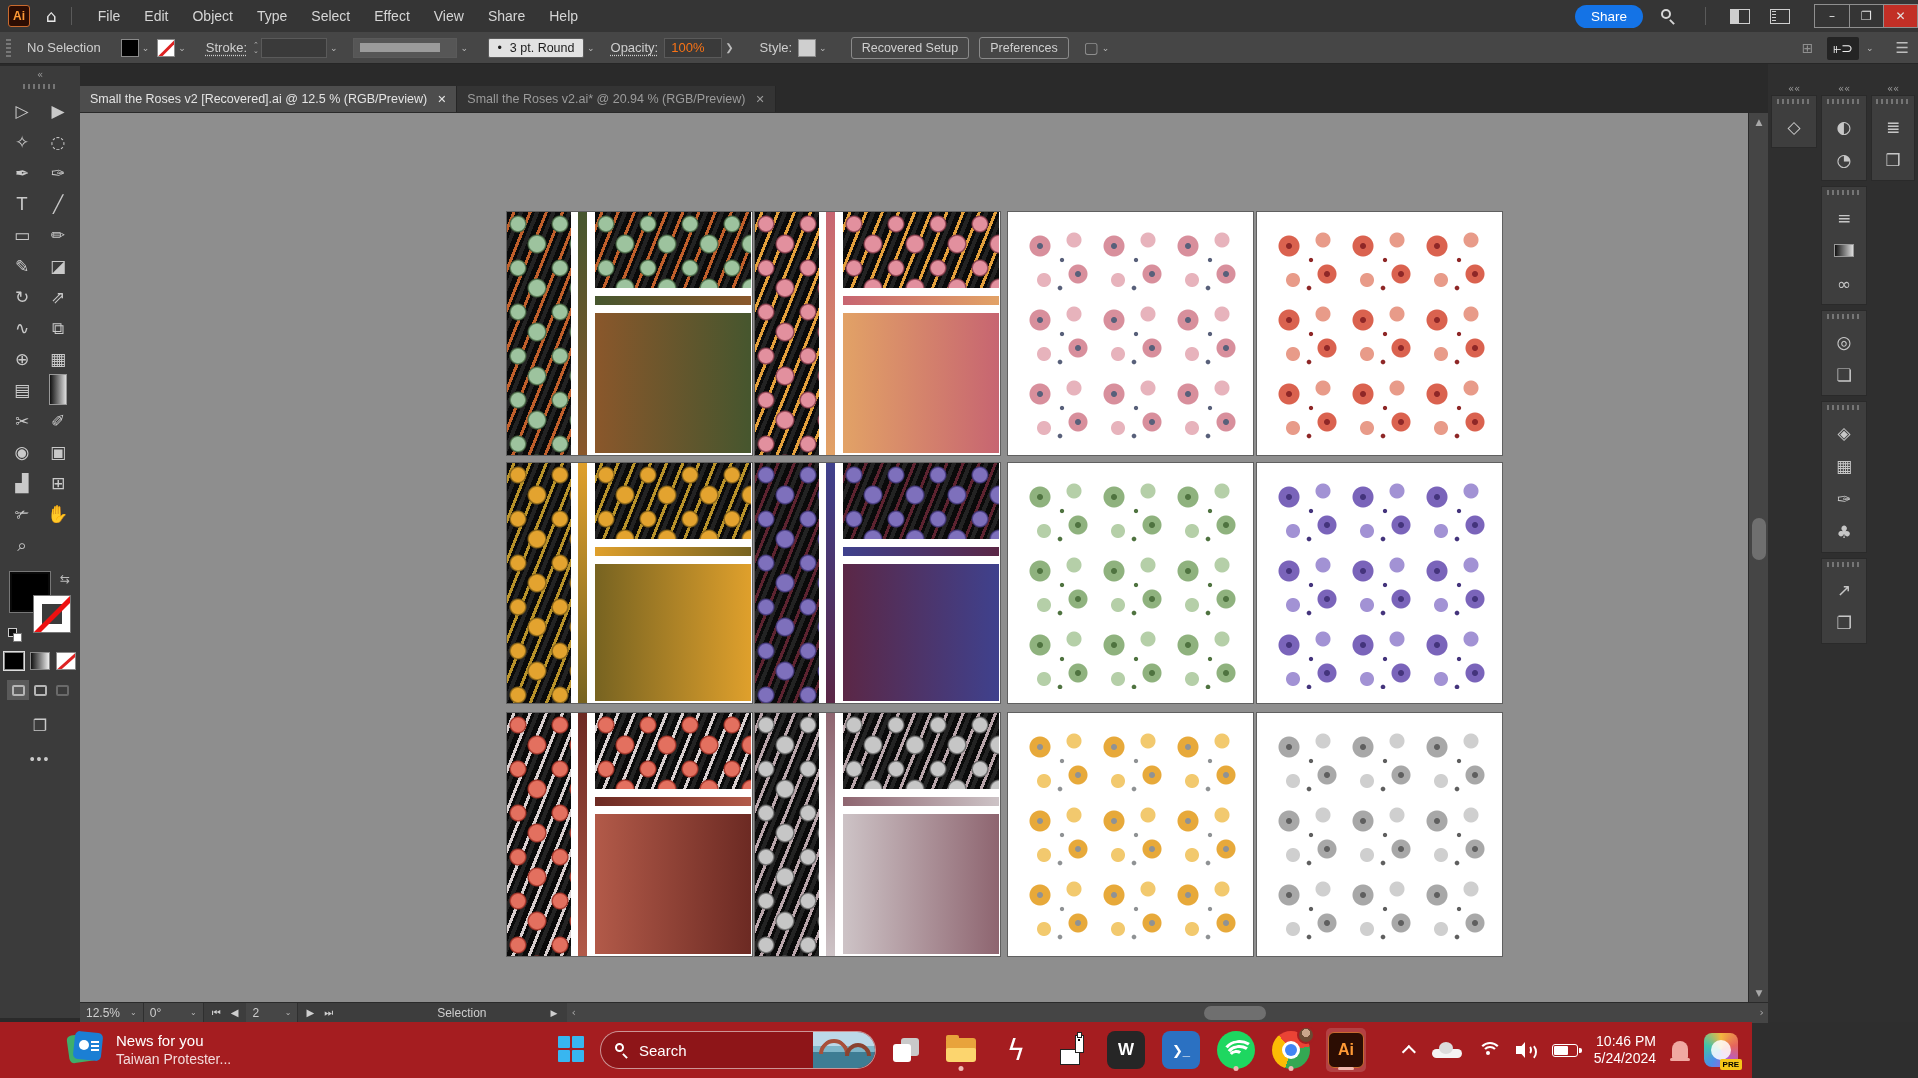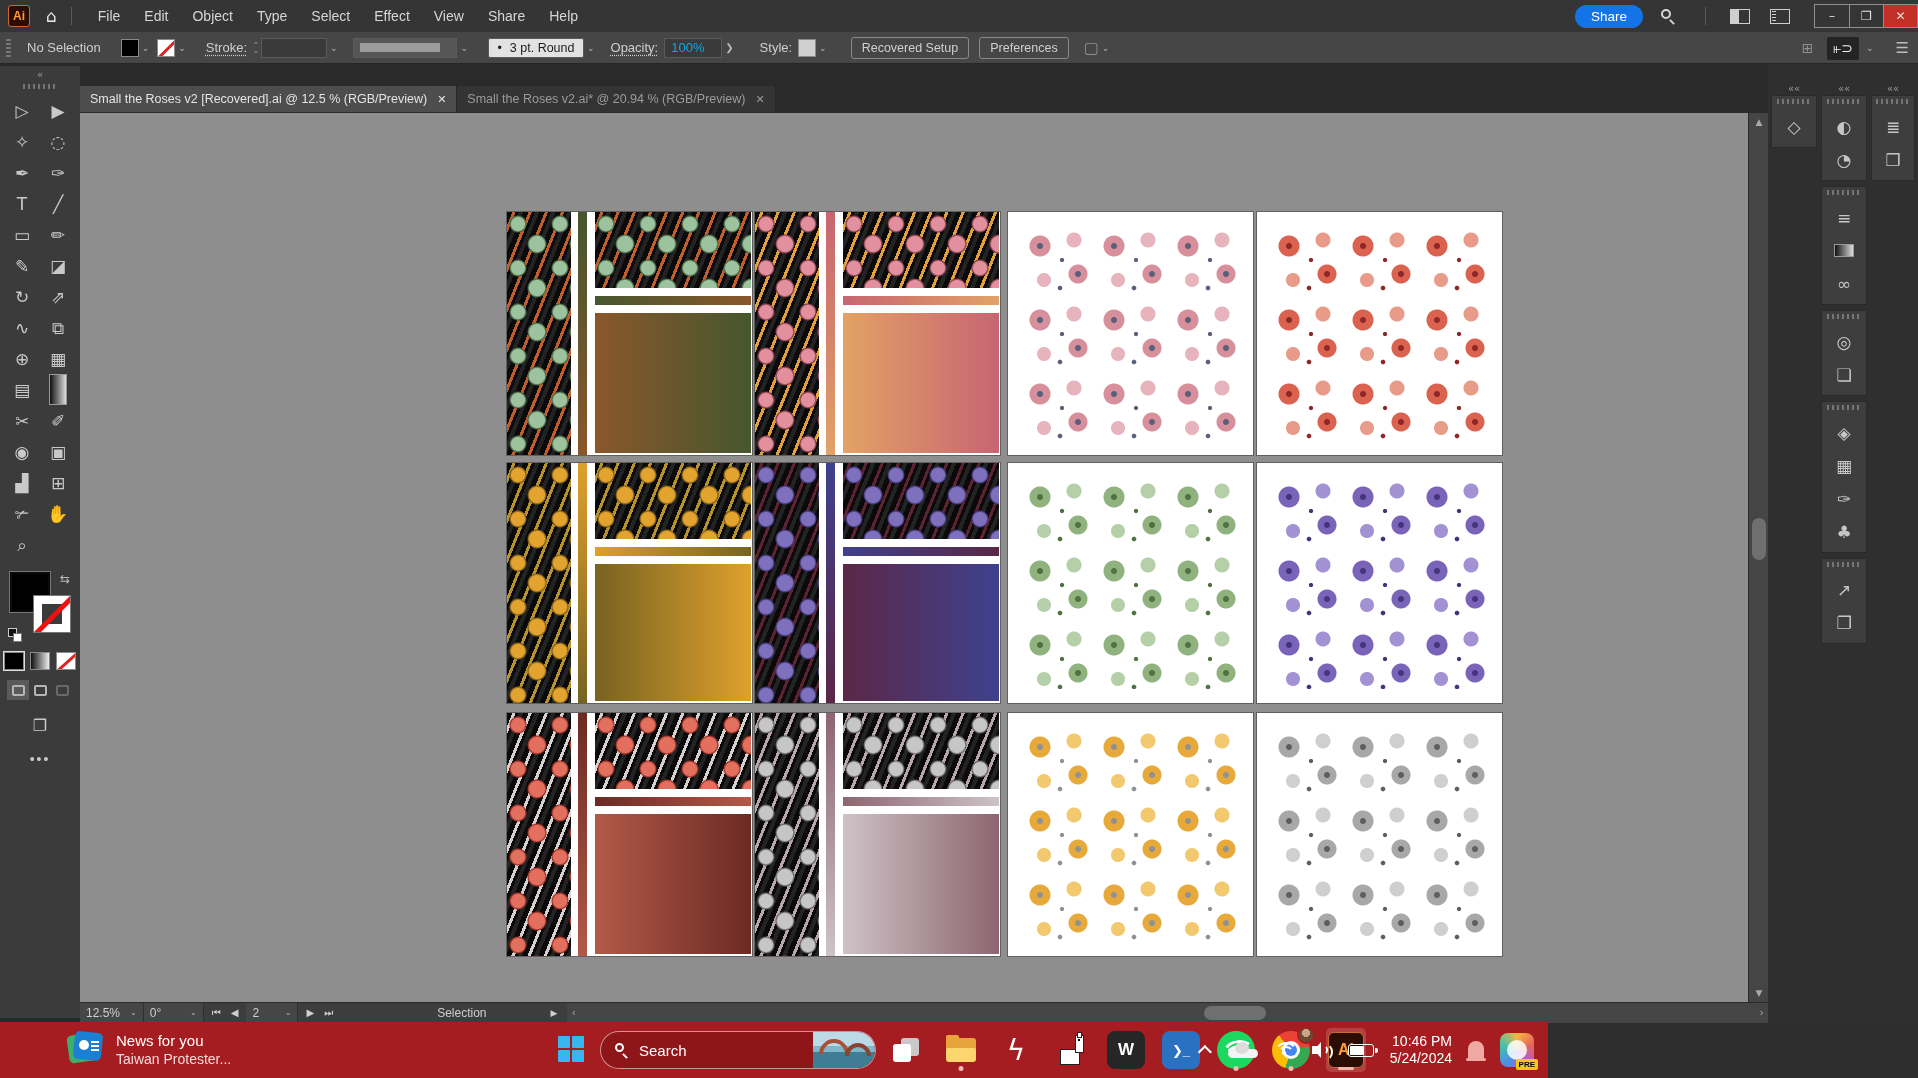--- a/index.html
+++ b/index.html
@@ -39,21 +39,21 @@
     background:repeating-linear-gradient(#777 0 2px,transparent 2px 4px); }
   .opt-label { margin:0 6px; }
   .opt-label.u { text-decoration:underline dotted; text-underline-offset:3px; }
   .swatch { width:18px; height:18px; border:1px solid #8a8a8a; background:#000; }
   .swatch.none { background:#fff; position:relative; overflow:hidden; }
   .swatch.none::after { content:""; position:absolute; left:-3px; top:7px; width:26px; height:3px;
     background:#d22; transform:rotate(-45deg); }
   .chev { font-size:9px; color:#bbb; margin:0 8px 0 3px; font-family:"DejaVu Sans",sans-serif; }
   .stepper { display:flex; flex-direction:column; font-size:7px; line-height:6px; color:#bbb; margin-right:2px; }
   .field { background:#3a3a3a; border:1px solid #5a5a5a; height:20px; display:flex; align-items:center;
-    padding:0 6px; color:#0ea5e9; }
+    padding:0 6px; color:#f97316; }
   .field.dim { background:#565656; }
   .field.dim .bar { width:80px; height:9px; background:#9b9b9b; }
   .field.light { background:#e2e2e2; color:#1c1c1c; border-radius:2px; font-size:12.5px; }
   .opt-btn { border:1px solid #8a8a8a; border-radius:3px; padding:3px 10px; margin:0 5px; font-size:12.5px; }
   #optionsbar-right { position:absolute; right:8px; top:0; height:32px; display:flex; align-items:center; gap:14px; }
   .ws-grid { color:#8f8f8f; font-size:14px; font-family:"DejaVu Sans",sans-serif; }
   .ws-box { background:#242424; padding:3px 6px; border-radius:2px; color:#eee;
     font-family:"DejaVu Sans",sans-serif; font-size:14px; }
   .hamb { color:#bdbdbd; font-size:15px; letter-spacing:1px; }
 
@@ -156,21 +156,21 @@
   .sb-nav { display:flex; align-items:center; gap:10px; padding:0 8px; font-size:10px; color:#cfcfcf;
     font-family:"DejaVu Sans",sans-serif; }
   #sb-status { margin-left:96px; }
   .sb-play { margin-left:64px; font-size:9px; font-family:"DejaVu Sans",sans-serif; }
   #hscroll { position:relative; flex:1; height:20px; margin-left:10px; background:#454545; }
   #hscroll .arr { position:absolute; top:0; height:20px; display:flex; align-items:center; color:#a8a8a8;
     font-size:11px; font-family:"DejaVu Sans",sans-serif; }
   #hscroll-thumb { position:absolute; left:53%; top:3px; width:62px; height:14px; background:#6f6f6f; border-radius:7px; }
 
   
-  #taskbar { position:absolute; left:0; top:1022px; width:1548px; height:56px; background:#a51d20; color:#fff; }
+  #taskbar { position:absolute; left:0; top:1022px; width:1752px; height:56px; background:#a51d20; color:#fff; }
   #news { position:absolute; left:66px; top:8px; display:flex; gap:12px; align-items:center; }
   .news-ic { position:relative; width:38px; height:38px; }
   .news-ic .c1 { position:absolute; left:2px; top:4px; width:28px; height:28px; background:#3fae6a; border-radius:5px;
     transform:rotate(-8deg); }
   .news-ic .c2 { position:absolute; left:8px; top:2px; width:28px; height:28px; background:#1b7fd4; border-radius:5px;
     transform:rotate(6deg); }
   .news-ic .c3 { position:absolute; left:13px; top:10px; width:10px; height:10px; background:#fff; border-radius:50%; }
   .news-ic .c4 { position:absolute; left:25px; top:11px; width:8px; height:2px; background:#fff; box-shadow:0 4px 0 #fff,0 8px 0 #fff; }
   #news .t1 { font-size:15px; }
   #news .t2 { font-size:14px; color:#f3dada; margin-top:2px; }

